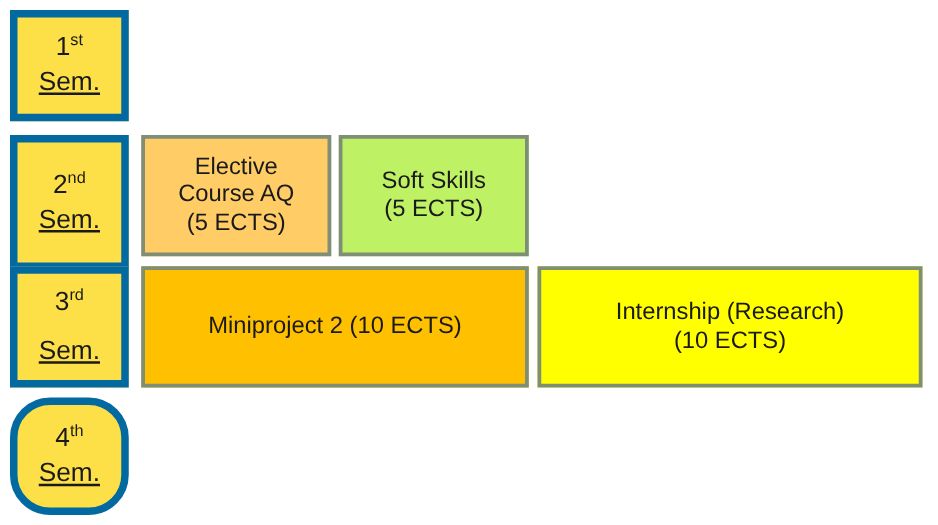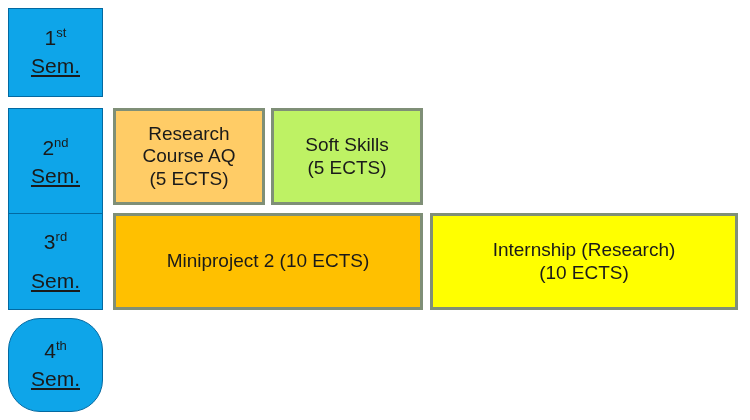--- a/index.html
+++ b/index.html
@@ -32,22 +32,22 @@
     align-items: center;
     justify-content: center;
     text-align: center;
     line-height: 1.18;
   }
 
   
   .sem-box {
     left: 8px;
     width: 95px;
-    background: #0ea5e9;
-    border: 1px solid #0369a1;
+    background: #fde047;
+    border: 6px solid #0369a1;
     font-size: 21px;
     color: #1a1a1a;
   }
   .sem-box .ordinal {
     display: block;
     white-space: nowrap;
   }
   .sem-box .ordinal sup {
     font-size: 0.62em;
     vertical-align: super;
@@ -127,21 +127,21 @@
     <span class="ordinal"><span>3</span><sup>rd</sup></span>
     <span class="sem-word">Sem.</span>
   </div>
 
   <div class="box sem-box" id="sem-box-4">
     <span class="ordinal"><span>4</span><sup>th</sup></span>
     <span class="sem-word">Sem.</span>
   </div>
 
   <div class="box course-box" id="course-elective">
-    <span class="line">Research</span>
+    <span class="line">Elective</span>
     <span class="line">Course AQ</span>
     <span class="line">(5 ECTS)</span>
   </div>
 
   <div class="box course-box" id="course-soft-skills">
     <span class="line">Soft Skills</span>
     <span class="line">(5 ECTS)</span>
   </div>
 
   <div class="box course-box" id="course-miniproject">

